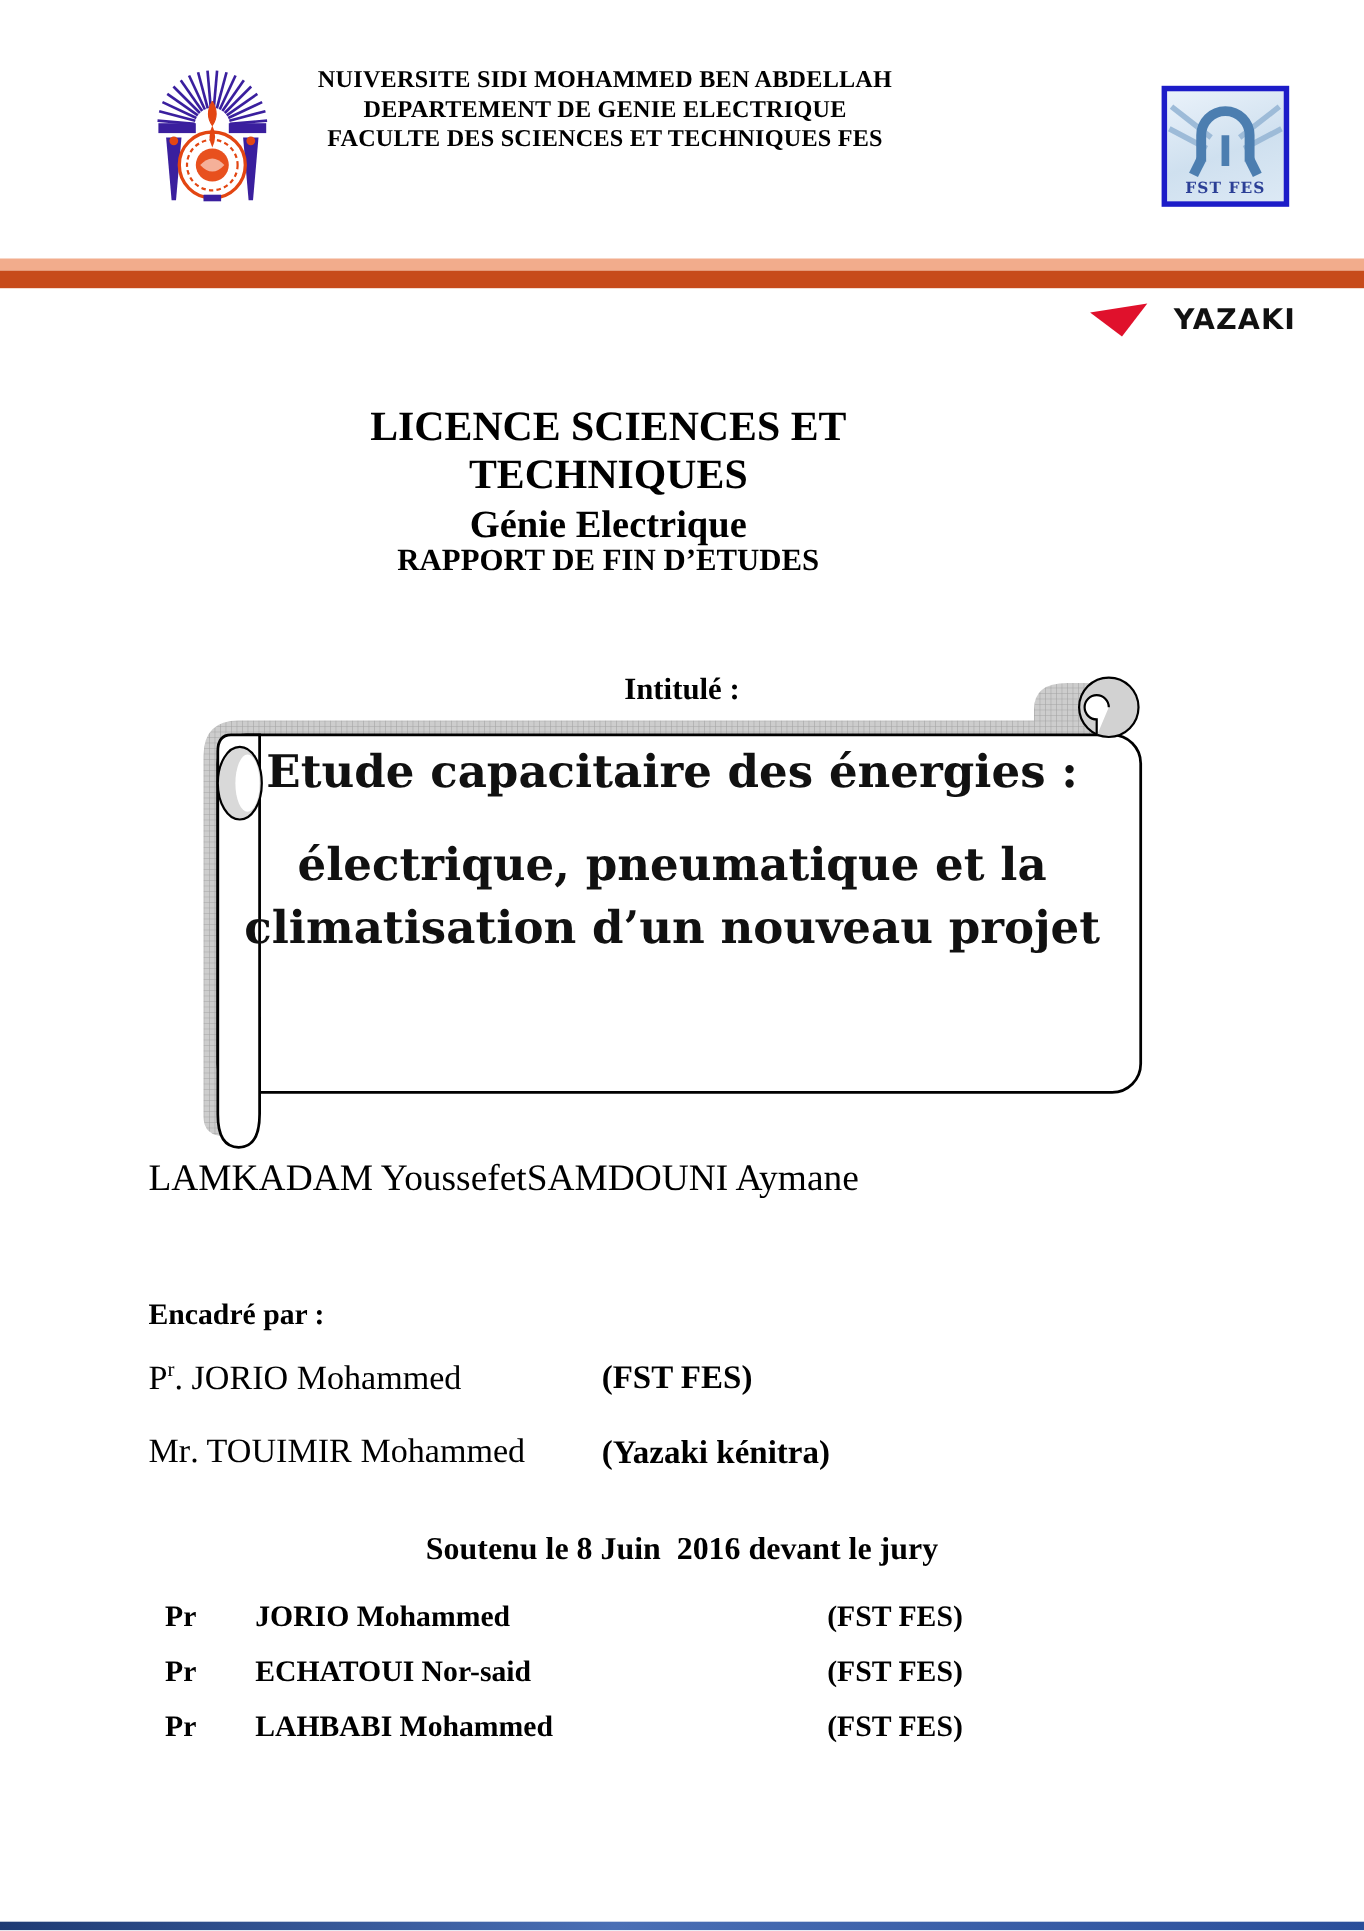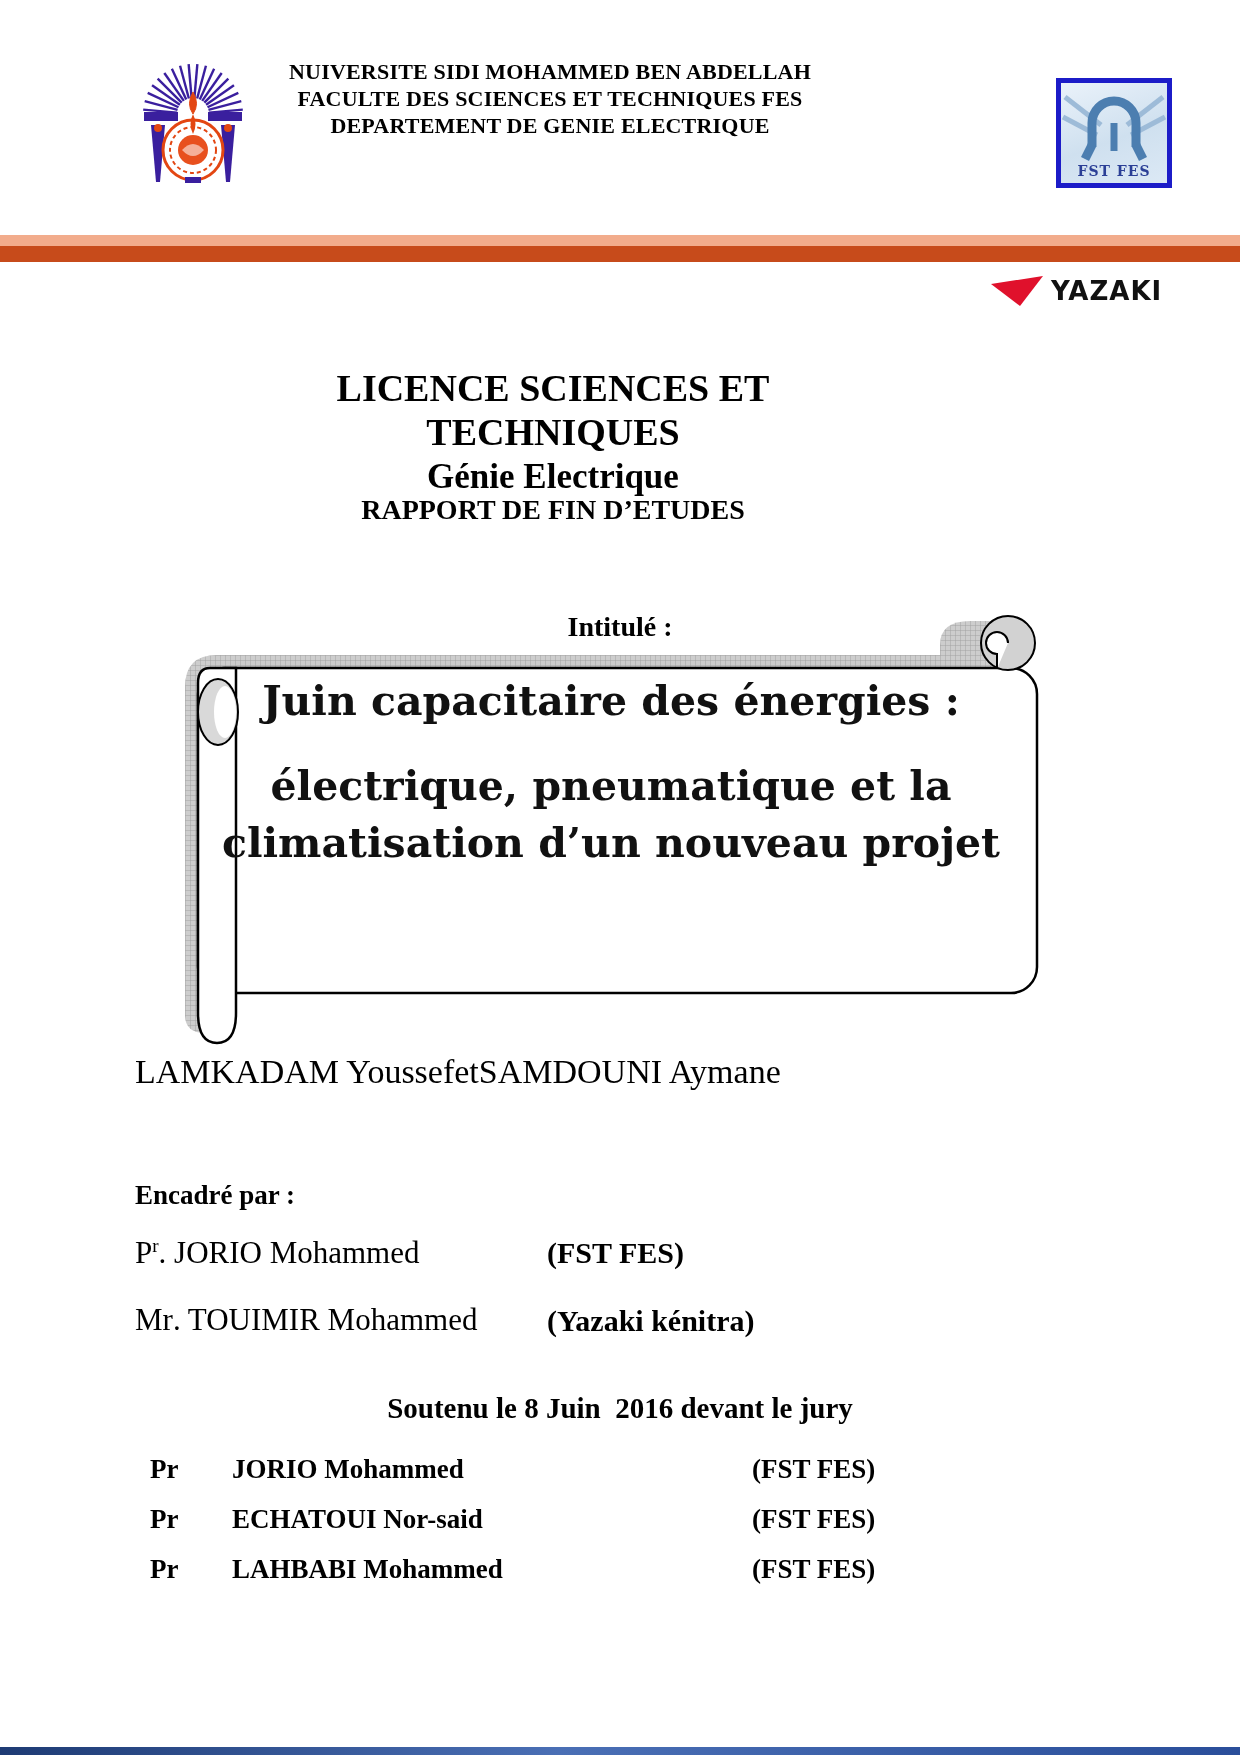--- a/index.html
+++ b/index.html
@@ -13,21 +13,21 @@
   .fst-logo{position:absolute;left:1056px;top:78px;width:106px;height:100px;
             border:5px solid #1c1cc8;background:linear-gradient(160deg,#eaf2fa 0%,#cfe0ef 55%,#dce9f5 100%);}
   .fst-logo .fst-text{position:absolute;left:0;right:0;bottom:4px;text-align:center;
             font-family:"DejaVu Serif",serif;font-weight:bold;font-size:14px;color:#2b3f96;letter-spacing:1px;margin-top:38px;}
 
   
   .bar-light{position:absolute;left:0;top:235px;width:1240px;height:11px;background:#f2ac8c;}
   .bar-dark{position:absolute;left:0;top:246px;width:1240px;height:16px;background:#c74b1b;}
 
   
-  .yazaki{position:absolute;left:990px;top:275px;display:flex;align-items:center;gap:6px;}
+  .yazaki{position:absolute;left:990px;top:275px;display:flex;align-items:center;gap:22px;}
   .yazaki-word{font-family:"DejaVu Sans",sans-serif;font-weight:bold;font-size:26px;
                letter-spacing:1px;color:#111;}
 
   
   .program{position:absolute;left:243px;top:366px;width:620px;text-align:center;}
   .program-line1{font-weight:bold;font-size:38px;}
   .program-line2{font-weight:bold;font-size:35px;margin-top:3px;}
   .report-type{position:absolute;left:243px;top:494px;width:620px;text-align:center;
                font-weight:bold;font-size:28px;}
   .title-label{position:absolute;left:0;top:611px;width:1240px;text-align:center;
@@ -98,22 +98,22 @@
     <circle cx="55" cy="100" r="30" fill="#fff" stroke="#e34612" stroke-width="3"></circle>
     <circle cx="55" cy="100" r="23" fill="none" stroke="#e34612" stroke-width="2" stroke-dasharray="4 3"></circle>
     <circle cx="55" cy="100" r="15" fill="#e8501e"></circle>
     <path d="M44 100 q11 -12 22 0 q-11 12 -22 0" fill="#fff" opacity="0.55"></path>
     <path d="M55 64 q-5 10 0 20 q5 -10 0 -20" fill="#e34612"></path>
     <rect x="47" y="127" width="16" height="6" fill="#3a1f9e"></rect>
   </svg>
 
   <div class="header-text">
     <div>NUIVERSITE SIDI MOHAMMED BEN ABDELLAH</div>
+    <div>DEPARTEMENT DE GENIE ELECTRIQUE</div>
     <div>FACULTE DES SCIENCES ET TECHNIQUES FES</div>
-    <div>DEPARTEMENT DE GENIE ELECTRIQUE</div>
   </div>
 
   <div class="fst-logo">
     <svg width="106" height="100" viewBox="0 0 106 100">
       <g stroke="#9dbbd8" stroke-width="5">
         <line x1="4" y1="14" x2="40" y2="42"></line>
         <line x1="102" y1="14" x2="66" y2="42"></line>
         <line x1="2" y1="34" x2="36" y2="52"></line>
         <line x1="104" y1="34" x2="70" y2="52"></line>
       </g>
@@ -157,21 +157,21 @@
     <path d="M770 74 L770 50 Q770 26 800 26 L838 26 L838 74 Z" fill="url(#hx)"></path>
     <rect x="28" y="73" width="839" height="325" rx="26" fill="#fff" stroke="#000" stroke-width="2.5"></rect>
     <path d="M40 73 Q28 73 28 88 L28 418 Q28 448 47 448 Q66 448 66 418 L66 73 Z" fill="#fff" stroke="#000" stroke-width="2.5"></path>
     <ellipse cx="48" cy="117" rx="20" ry="33" fill="#d9d9d9" stroke="#000" stroke-width="2"></ellipse>
     <ellipse cx="55" cy="117" rx="11" ry="26" fill="#fff"></ellipse>
     <circle cx="838" cy="48" r="27" fill="#d2d2d2" stroke="#000" stroke-width="2"></circle>
     <path d="M838 48 a11 11 0 1 0 -11 11 L827 74" fill="#fff" stroke="#000" stroke-width="2"></path>
   </svg>
 
   <div class="scroll-title">
-    <div class="t1">Juin capacitaire des énergies :</div>
+    <div class="t1">Etude capacitaire des énergies :</div>
     <div class="t23">
       <div>électrique, pneumatique et la</div>
       <div>climatisation d’un nouveau projet</div>
     </div>
   </div>
 
   <div class="authors">LAMKADAM YoussefetSAMDOUNI Aymane</div>
 
   <div class="encadre">Encadré par :</div>
   <div class="supervisors">

